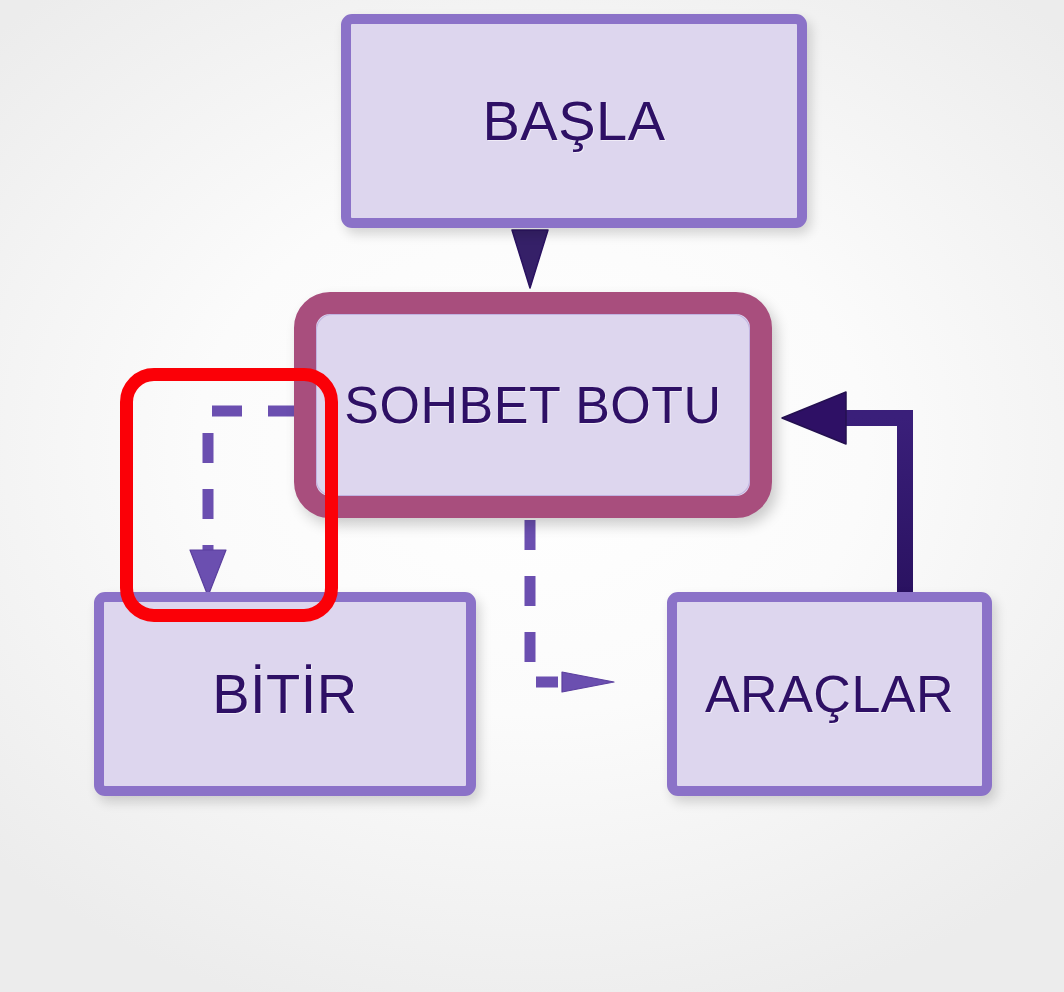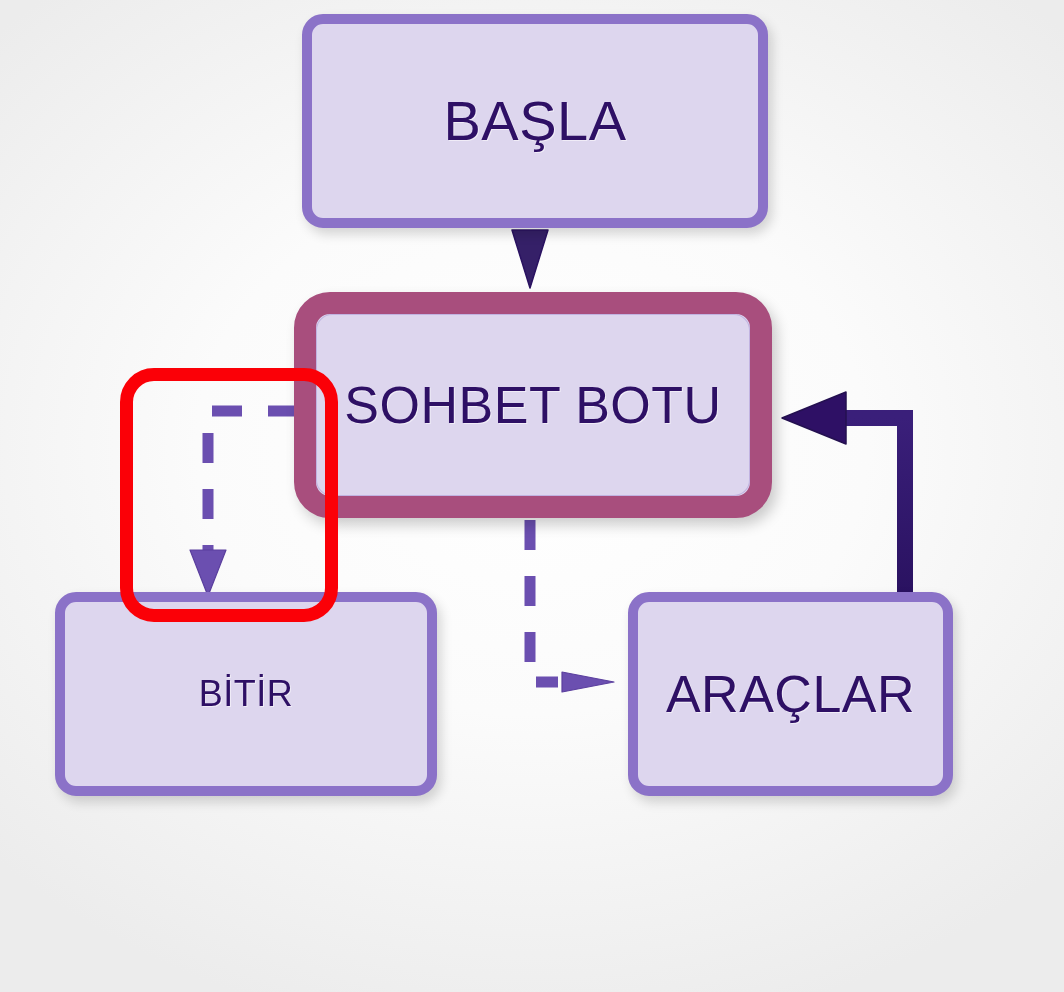--- a/index.html
+++ b/index.html
@@ -40,42 +40,43 @@
     user-select: none;
   }
   .node-label {
     display: block;
     line-height: 1;
     letter-spacing: 0.5px;
     text-shadow: 1px 1px 0 rgba(255,255,255,0.55);
   }
   .node-plain {
     border-width: 10px;
-    border-radius: 21px;
+    border-radius: 11px;
     box-shadow: 4px 6px 12px rgba(0,0,0,0.16);
+    margin-left: 39px;
   }
   .node-highlight {
     border-width: 22px;
     border-color: #a84e7d;
     border-radius: 36px;
     box-shadow: 5px 7px 14px rgba(0,0,0,0.20);
   }
   .node-highlight .inner-surface {
     position: absolute;
     left: 0; top: 0; right: 0; bottom: 0;
     border-radius: 16px;
     box-shadow: inset 0 0 0 1px rgba(139,114,200,0.35);
     pointer-events: none;
   }
   #node-basla { left: 302px; top: 14px; width: 466px; height: 214px; }
   #node-basla .node-label { font-size: 56px; }
   #node-sohbet { left: 294px; top: 292px; width: 478px; height: 226px; }
   #node-sohbet .node-label { font-size: 52px; }
   #node-bitir { left: 55px; top: 592px; width: 382px; height: 204px; }
-  #node-bitir .node-label { font-size: 36px; }
+  #node-bitir .node-label { font-size: 56px; }
   #node-araclar { left: 628px; top: 592px; width: 325px; height: 204px; }
   #node-araclar .node-label { font-size: 52px; }
 
   #highlight-box {
     position: absolute;
     left: 120px;
     top: 368px;
     width: 218px;
     height: 254px;
     box-sizing: border-box;

